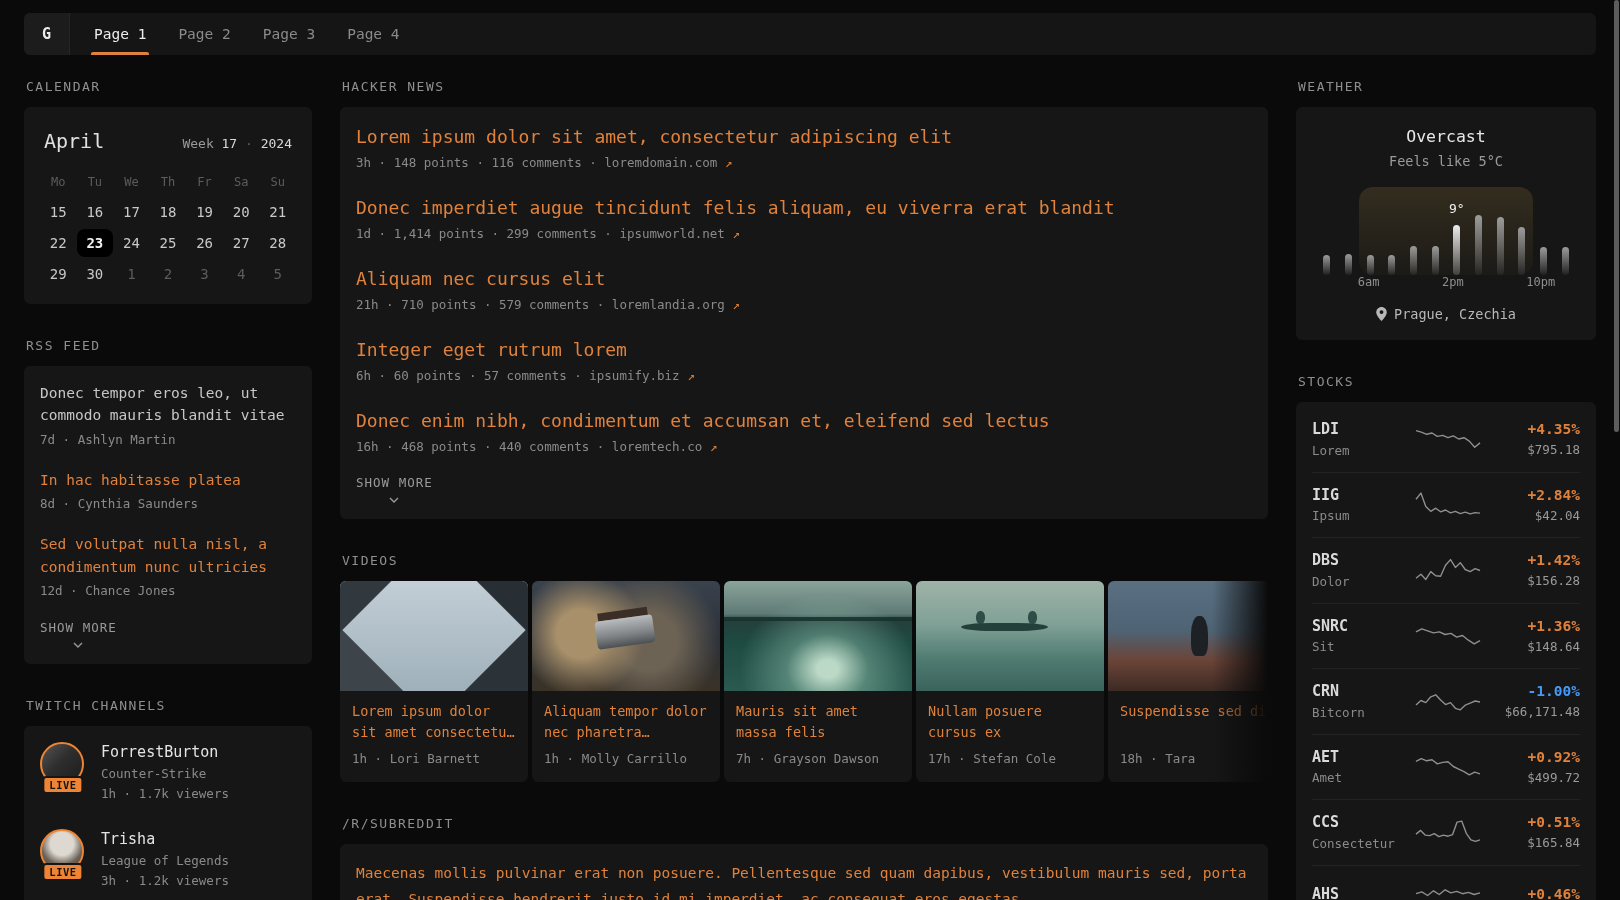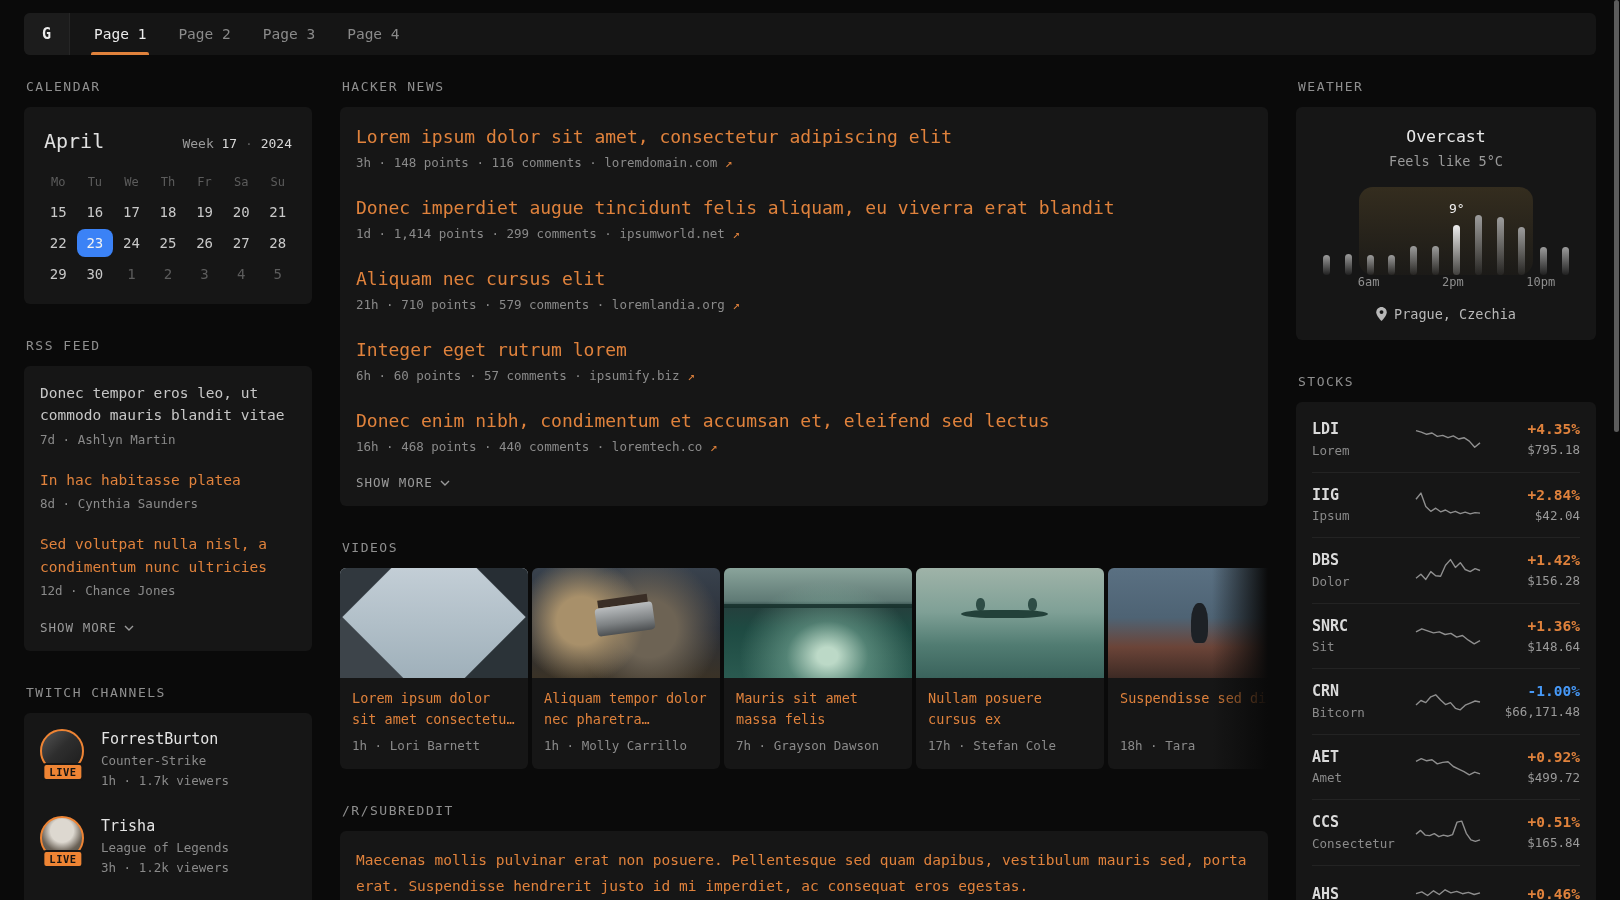--- a/index.html
+++ b/index.html
@@ -26,36 +26,36 @@
   .nav-tab.active::after { content:""; position:absolute; left:-3px; right:-3px; bottom:0; height:3px; background:var(--accent); border-radius:2px 2px 0 0; }
 
   
   .grid { display:grid; grid-template-columns:288px 1fr 300px; gap:28px; margin-top:24px; align-items:start; }
   .col { min-width:0; }
   .widget { margin-bottom:34px; }
   .w-head { color:#8f8f8f; font-size:13px; font-weight:normal; letter-spacing:1.5px; margin:0 0 13px 2px; }
   .card { background:var(--card); border-radius:6px; padding:16px; }
 
   a { text-decoration:none; cursor:pointer; }
-  button { background:none; border:none; font:inherit; cursor:pointer; }
+  button { background:none; border:none; font:inherit; cursor:pointer;flex-direction:column; }
   .item-meta { color:var(--meta); font-size:12.5px; line-height:1.6; }
   .ext-arrow { color:var(--accent); }
   .show-more { display:flex; align-items:center; gap:7px; color:#9a9a9a; font-size:12.5px; letter-spacing:1px; margin-top:18px; }
 
   
   .cal-top { display:flex; justify-content:space-between; align-items:baseline; padding:6px 4px 16px; }
   .cal-month { font-size:20px; color:#e0e0e0; }
   .cal-week { font-size:13px; color:#9a9a9a; }
   .cal-week .wk-strong { color:#d8d8d8; }
   .cal-week .wk-dot { color:#5f5f5f; }
   .cal-grid { display:grid; grid-template-columns:repeat(7,1fr); row-gap:3px; text-align:center; }
   .cal-wd { color:var(--dim); font-size:12px; padding:6px 0; }
   .cal-day { font-size:14px; color:#c9c9c9; padding:6px 0; border-radius:8px; }
   .cal-day.dim { color:var(--dim); }
-  .cal-day.selected { background:#3b82f6; color:#f2f2f2; }
+  .cal-day.selected { background:#000000; color:#f2f2f2;font-weight:bold; }
 
   
   .rss-item { margin-bottom:19px; }
   .rss-title { display:block; color:var(--accent); font-size:14.5px; line-height:1.55; }
   .rss-title.visited { color:#c7c7c7; }
   .rss-item .item-meta { margin-top:3px; }
 
   
   .tw-row { display:flex; gap:15px; margin-bottom:25px; align-items:flex-start; }
   .tw-avwrap { position:relative; width:46px; flex:0 0 46px;text-align:center; }

